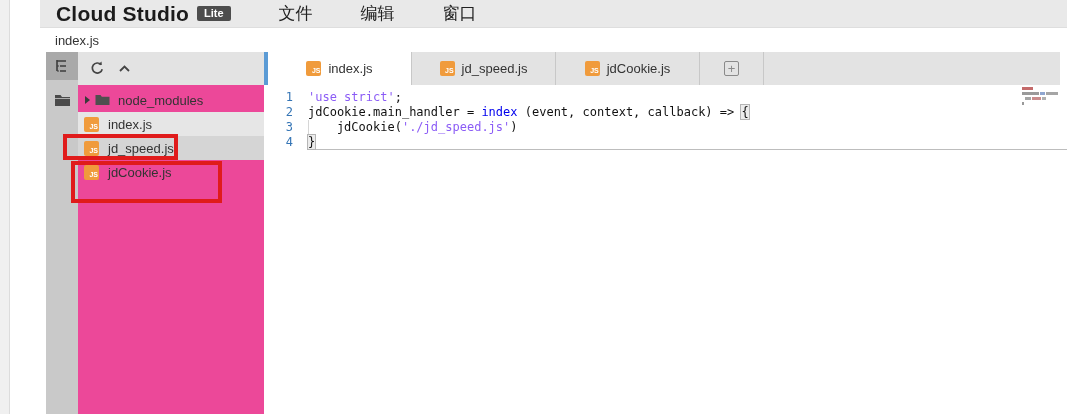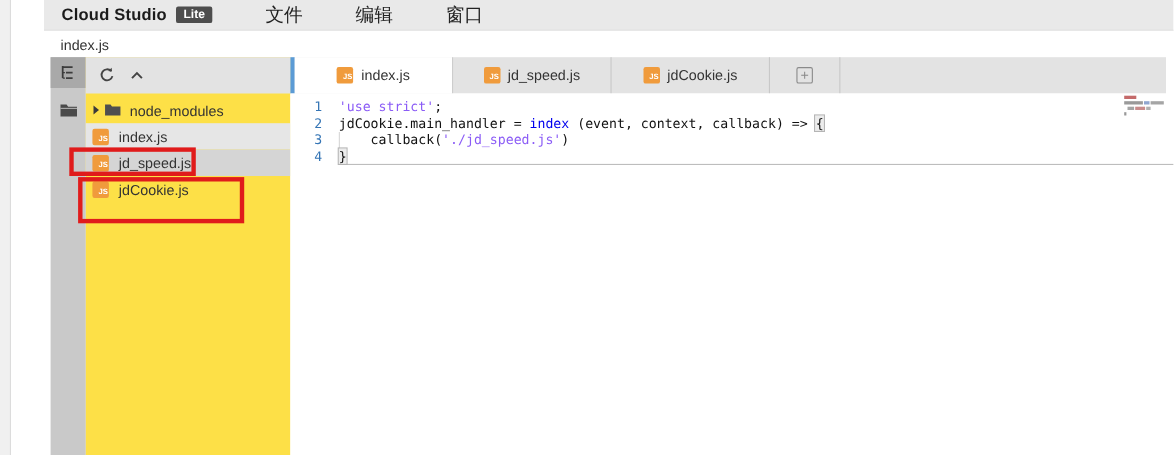--- a/index.html
+++ b/index.html
@@ -7,40 +7,40 @@
     font-family:"Liberation Sans", sans-serif; }
   #stage { position:relative; width:1067px; height:414px; background:#fff; overflow:hidden; }
 
   
   .left-strip { position:absolute; left:0; top:0; width:10px; height:414px;
     background:#f0f0f0; border-right:1px solid #dcdcdc; }
 
   
   .menubar { position:absolute; left:40px; top:0; width:1027px; height:28px;
     background:#e9e9e9; border-bottom:1px solid #dedede; display:flex; align-items:center; }
-  .brand { font-weight:bold; font-size:15px; color:#1b1b1b; margin-left:16px; letter-spacing:.2px; }
+  .brand { font-weight:bold; font-size:21px; color:#1b1b1b; margin-left:16px; letter-spacing:.2px; }
   .lite-badge { background:#4d4d4d; color:#fff; font-size:11px; font-weight:bold;
     padding:1px 7px 2px; border-radius:2px; margin-left:8px; }
   .menu-item { font-size:17px; color:#222; margin-left:48px; cursor:default; }
   .menu-item:first-of-type { margin-left:52px; }
 
   
   .breadcrumb-row { position:absolute; left:40px; top:28px; width:1027px; height:24px;
     background:#fff; display:flex; align-items:center; }
   .breadcrumb-title { font-size:13px; color:#333; margin-left:15px; }
 
   
   .activity-bar { position:absolute; left:46px; top:52px; width:32px; height:362px;
     background:#c9c9c9; }
   .activity-item { width:32px; height:28px; display:flex; align-items:center; justify-content:center; }
   .activity-item.sel { background:#a9a9a9; }
   .activity-item + .activity-item { margin-top:6px; }
 
   
-  .sidebar { position:absolute; left:78px; top:52px; width:186px; height:362px; background:#fde047; }
+  .sidebar { position:absolute; left:78px; top:52px; width:186px; height:362px; background:#ec4899; }
   .side-toolbar { height:33px; background:#e3e3e3; display:flex; align-items:center; }
   .side-toolbar .ticon { margin-left:12px; display:flex; }
   .tree { position:absolute; left:0; top:36px; right:0; }
   .tree-row { height:24px; display:flex; align-items:center; font-size:13px; color:#333; }
   .tree-row.open-file { background:#e6e6e6; }
   .tree-row.selected { background:#d5d5d5; }
   .tw-arrow { width:0; height:0; border-left:5px solid #3a3a3a; border-top:4px solid transparent;
     border-bottom:4px solid transparent; margin-left:7px; }
   .folder-glyph { margin-left:5px; display:flex; }
   .tree-row .label { margin-left:8px; }
@@ -211,21 +211,21 @@
         <span class="code-text"><span class="tok-string">'use strict'</span><span>;</span></span>
       </div>
 
       <div class="code-line">
         <span class="gutter-num">2</span>
         <span class="code-text"><span>jdCookie.main_handler = </span><span class="tok-keyword">index</span><span> (event, context, callback) =&gt; </span><span class="bracket-match">{</span></span>
       </div>
 
       <div class="code-line">
         <span class="gutter-num">3</span>
-        <span class="code-text"><span class="indent-guide"></span><span>    callback(</span><span class="tok-string">'./jd_speed.js'</span><span>)</span></span>
+        <span class="code-text"><span class="indent-guide"></span><span>    jdCookie(</span><span class="tok-string">'./jd_speed.js'</span><span>)</span></span>
       </div>
 
       <div class="code-line current">
         <span class="gutter-num">4</span>
         <span class="code-text"><span class="bracket-match">}</span></span>
       </div>
 
     </div>
 
     <div class="minimap">

